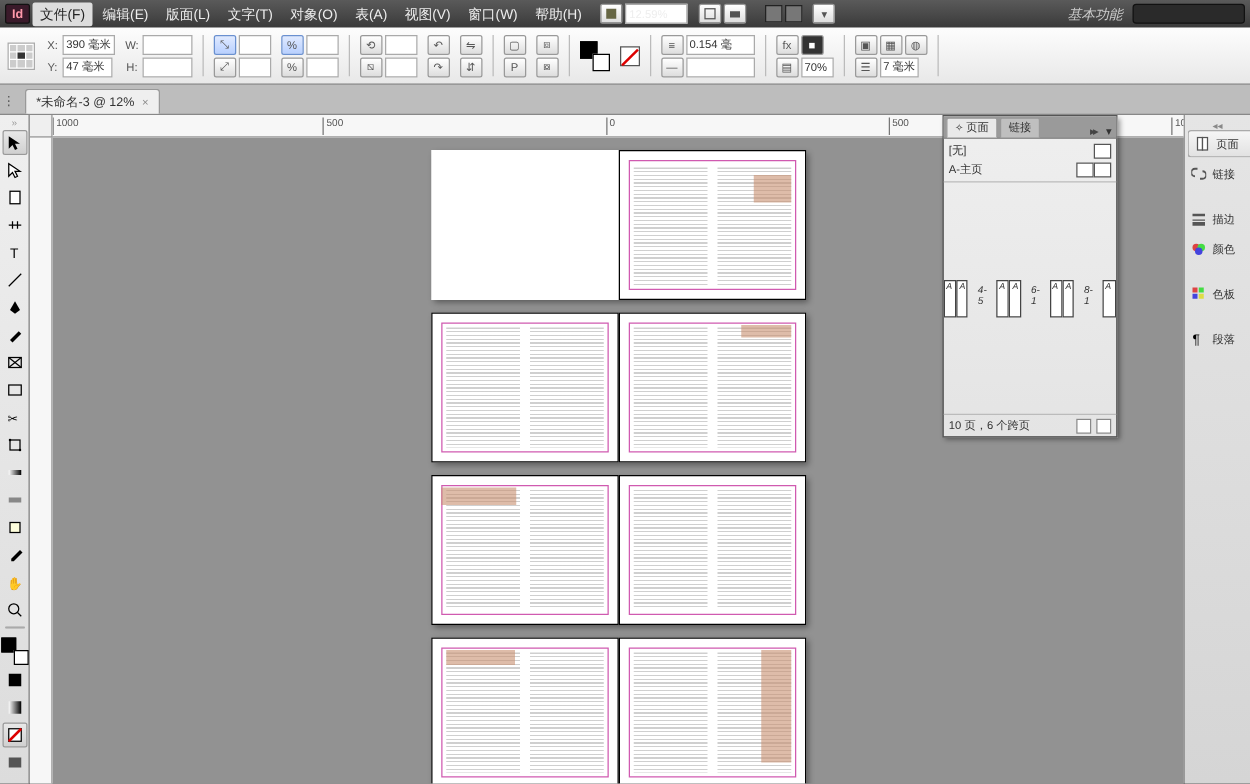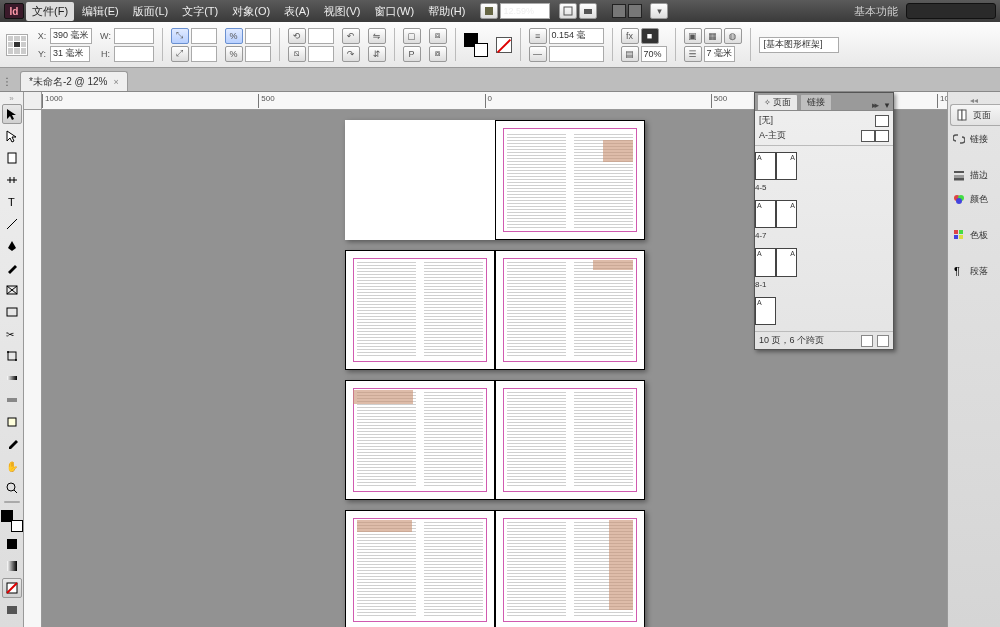--- a/index.html
+++ b/index.html
@@ -4,21 +4,21 @@
 <style>
   * { box-sizing: border-box; margin: 0; padding: 0; font-family: "Microsoft YaHei", Arial, sans-serif; }
   body { width: 1000px; height: 627px; background: #404040; overflow: hidden; position: relative; font-size: 10px; color: #333; }
 
   
   .menubar { height: 22px; background: linear-gradient(#5a5a5a,#3a3a3a); display: flex; align-items: center; padding: 0 4px; gap: 2px; color: #eee; }
   .app-logo { width: 20px; height: 16px; background: #3a1a2a; border: 1px solid #111; border-radius: 2px; display: flex; align-items: center; justify-content: center; color: #f9a; font-weight: bold; font-size: 10px; }
   .menu-item { padding: 2px 6px; font-size: 11px; cursor: default; }
   .menu-item.file { background: #ddd; color: #222; border-radius: 2px; }
   .menubar .spacer { flex: 1; }
-  .menubar .essentials { color: #ccc; padding: 0 6px; font-size: 11px; }
+  .menubar .essentials { color: #ccc; padding: 0 6px; font-size: 11px; font-style: italic; }
   .menubar .search { width: 90px; height: 16px; background: #2a2a2a; border: 1px solid #111; border-radius: 3px; }
   .menubar .tiny-arrangement { display:flex; gap:2px; margin:0 6px; }
   .ta-box { width:14px; height:14px; background:#777; border:1px solid #222; }
 
   
   .ctrlbar { height: 46px; background: linear-gradient(#fdfdfd,#e8e8e8); border-bottom: 1px solid #999; display: flex; align-items: stretch; padding: 2px 4px; gap: 4px; font-size: 9px; color: #333; }
   .ctrl-group { display: flex; flex-direction: column; justify-content: center; gap: 2px; padding: 0 2px; }
   .ctrl-row { display: flex; align-items: center; gap: 2px; }
   .field { height: 16px; background: #fff; border: 1px solid #aaa; padding: 0 2px; display:flex; align-items:center; min-width: 40px; font-size:9px; }
   .field.small { min-width: 26px; }
@@ -79,21 +79,21 @@
   
   .pages-panel { position:absolute; top:0; right:53px; width:140px; height:258px; background: linear-gradient(#efefef,#e4e4e4); border:1px solid #555; box-shadow:2px 2px 4px rgba(0,0,0,.4); display:flex; flex-direction:column; font-size:9px; z-index:5;}
   .pages-panel .tabs { height:18px; display:flex; align-items:flex-end; background:#9a9a9a; border-bottom:1px solid #888; }
   .pages-panel .tab { height:16px; padding:1px 6px; background:#e9e9e9; border:1px solid #999; border-bottom:none; border-radius:2px 2px 0 0; font-size:9px; margin-left:2px;}
   .pages-panel .tab.inactive { background:#bfbfbf; color:#333; }
   .pages-panel .tabs .chevrons { margin-left:auto; margin-right:4px; color:#444; font-size:9px; letter-spacing:-2px;}
   .pages-panel .masters { padding:2px 4px; border-bottom:1px solid #bbb; }
   .pages-panel .masters .row { display:flex; align-items:center; justify-content:space-between; padding:1px 0;}
   .pages-panel .masters .thumb { display:flex; }
   .pages-panel .masters .thumb div { width:14px; height:12px; background:#fff; border:1px solid #555; }
-  .pages-panel .thumbs { flex:1; overflow:auto; display:flex; flex-direction:column; align-items:flex-start; gap:8px; padding:6px 0;}
+  .pages-panel .thumbs { flex:1; overflow:auto; display:flex; flex-direction:row; align-items:center; gap:8px; padding:6px 0;font-style:italic;}
   .pages-panel .sp { width:42px; height:30px; display:flex; }
   .pages-panel .sp .pg { flex:1; background:#fff; border:1px solid #444; position:relative; }
   .pages-panel .sp .pg .m { position:absolute; top:1px; font-size:7px; color:#333; }
   .pages-panel .sp .pg .m.l { left:1px; } .pages-panel .sp .pg .m.r { right:1px; }
   .pages-panel .sp-label { font-size:8px; color:#333; margin-top:-5px;}
   .pages-panel .single { width:21px; height:30px; background:#fff; border:1px solid #444; position:relative;}
   .pages-panel .single .m { position:absolute; top:1px; left:1px; font-size:7px; }
   .pages-panel .status { height:18px; border-top:1px solid #bbb; display:flex; align-items:center; padding:0 4px; gap:4px;}
   .pages-panel .status .icn { width:12px; height:12px; border:1px solid #888; background:#fff; }
 
@@ -162,21 +162,21 @@
         <div></div>
     </div>
   </div>
   <div class="ctrl-group">
     <div class="ctrl-row">
         <span class="lbl">X:</span>
         <div class="field">390 毫米</div>
       </div>
     <div class="ctrl-row">
         <span class="lbl">Y:</span>
-        <div class="field">31 毫米</div>
+        <div class="field">47 毫米</div>
       </div>
   </div>
   <div class="ctrl-group">
     <div class="ctrl-row">
         <span class="lbl">W:</span>
         <div class="field"></div>
       </div>
     <div class="ctrl-row">
         <span class="lbl">H:</span>
         <div class="field"></div>
@@ -269,29 +269,26 @@
       <div class="mini-btn">▣</div>
       <div class="mini-btn">▦</div>
       <div class="mini-btn">◍</div>
     </div>
     <div class="ctrl-row">
       <div class="mini-btn">☰</div>
       <div class="field small">7 毫米</div>
     </div>
   </div>
   <div class="sep-v"></div>
-  <div class="ctrl-group">
-    <div class="dropdown-wide">[基本图形框架]</div>
-  </div>
 </div>
 
 <div class="tabrow">
   <div class="collapse-handle">⋮</div>
   <div class="doc-tab">
-    <span>*未命名-2 @ 12%</span>
+    <span>*未命名-3 @ 12%</span>
     <span class="x">×</span>
   </div>
 </div>
 
 <div class="main">
 
   <div class="tool-col">
     <div class="collapse-grip">»</div>
     <div class="tool sel">
         <svg viewBox="0 0 14 14">
@@ -515,21 +512,21 @@
           </div>
           <div class="sp-label">4-5</div>
           <div class="sp">
             <div class="pg">
               <span class="m l">A</span>
             </div>
             <div class="pg">
               <span class="m r">A</span>
             </div>
           </div>
-          <div class="sp-label">4-7</div>
+          <div class="sp-label">6-1</div>
           <div class="sp">
             <div class="pg">
               <span class="m l">A</span>
             </div>
             <div class="pg">
               <span class="m r">A</span>
             </div>
           </div>
           <div class="sp-label">8-1</div>
           <div class="single">

